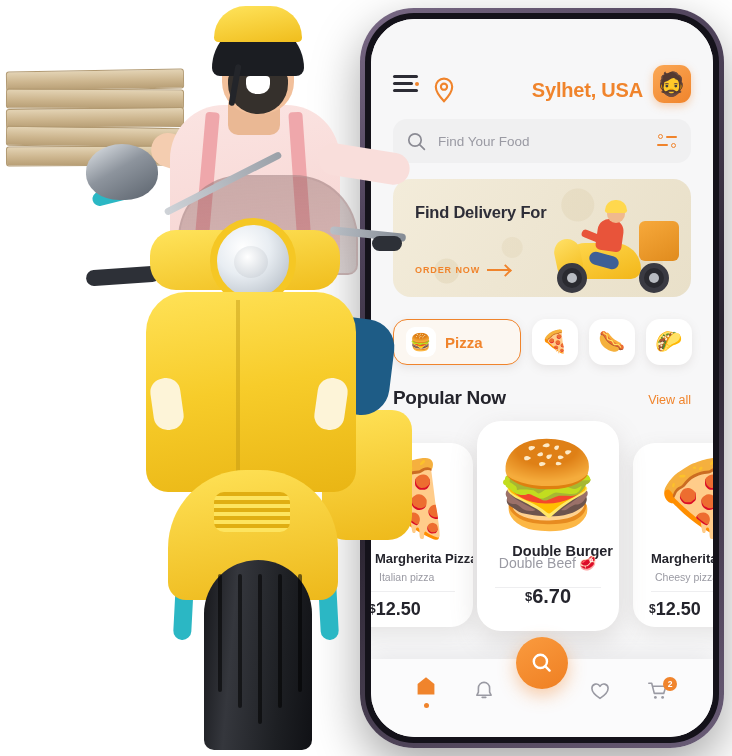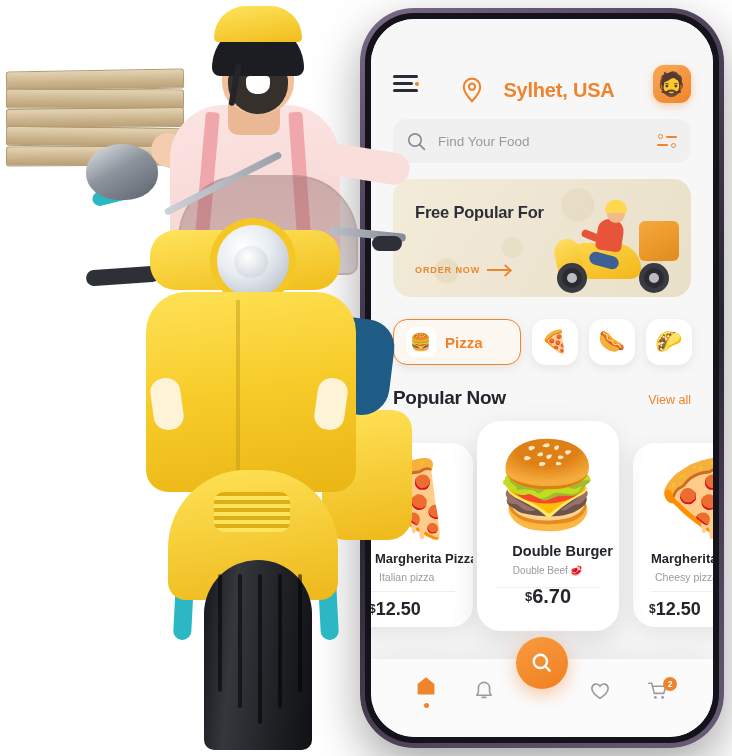--- a/index.html
+++ b/index.html
@@ -87,21 +87,21 @@
   .menu-dot {
     position:absolute; top:9px; left:22px;
     width:4px; height:4px; border-radius:50%;
     background:#f0842c;
   }
 
   .loc-wrap {
     flex: 1 1 auto;
     display: flex;
     align-items: center;
-    justify-content: center;
+    justify-content: space-between;
     gap: 20px;
     cursor: pointer;
     margin-top: 12px;
   }
   .loc-text {
     color: #f0842c;
     font-size: 20px;
     font-weight: bold;
     letter-spacing: -.2px;
     white-space: nowrap;
@@ -308,21 +308,21 @@
   .pcard.center .pname { top:122px; font-size:14.5px; }
   .pcard.left .pname  { text-align:left;  padding-left: 26px; }
   .pcard.right .pname { text-align:left;  padding-left: 12px; }
 
   .pdesc {
     position:absolute; left:6px; right:6px; top:128px;
     text-align:center;
     font-size:10.5px; color:#9a9aa3;
     white-space:nowrap;
   }
-  .pcard.center .pdesc { top:144px; font-size:10px; }
+  .pcard.center .pdesc { top:134px; font-size:14px; }
   .pcard.left .pdesc  { text-align:left; padding-left: 30px; }
   .pcard.right .pdesc { text-align:left; padding-left: 16px; }
 
   .pdiv {
     position:absolute; left:18px; right:18px; top:148px;
     height:1px; background:#eeeef0;
   }
   .pcard.center .pdiv { top:166px; }
 
   .pprice {
@@ -513,21 +513,21 @@
           <div class="filter-ico">
             <span class="ln a"></span>
               <span class="kn a"></span>
             <span class="ln b"></span>
               <span class="kn b"></span>
           </div>
         </div>
 
         <div class="banner">
           <div class="banner-txt">
-            <div class="banner-title">Free Popular For</div>
+            <div class="banner-title">Find Delivery For</div>
           </div>
           <div class="banner-cta">
             <span>ORDER NOW</span>
             <span class="arrow-r"></span>
           </div>
           <div class="ban-rider">
             <span class="br-box"></span>
             <span class="br-body"></span>
             <span class="br-front"></span>
             <span class="br-arm"></span>

